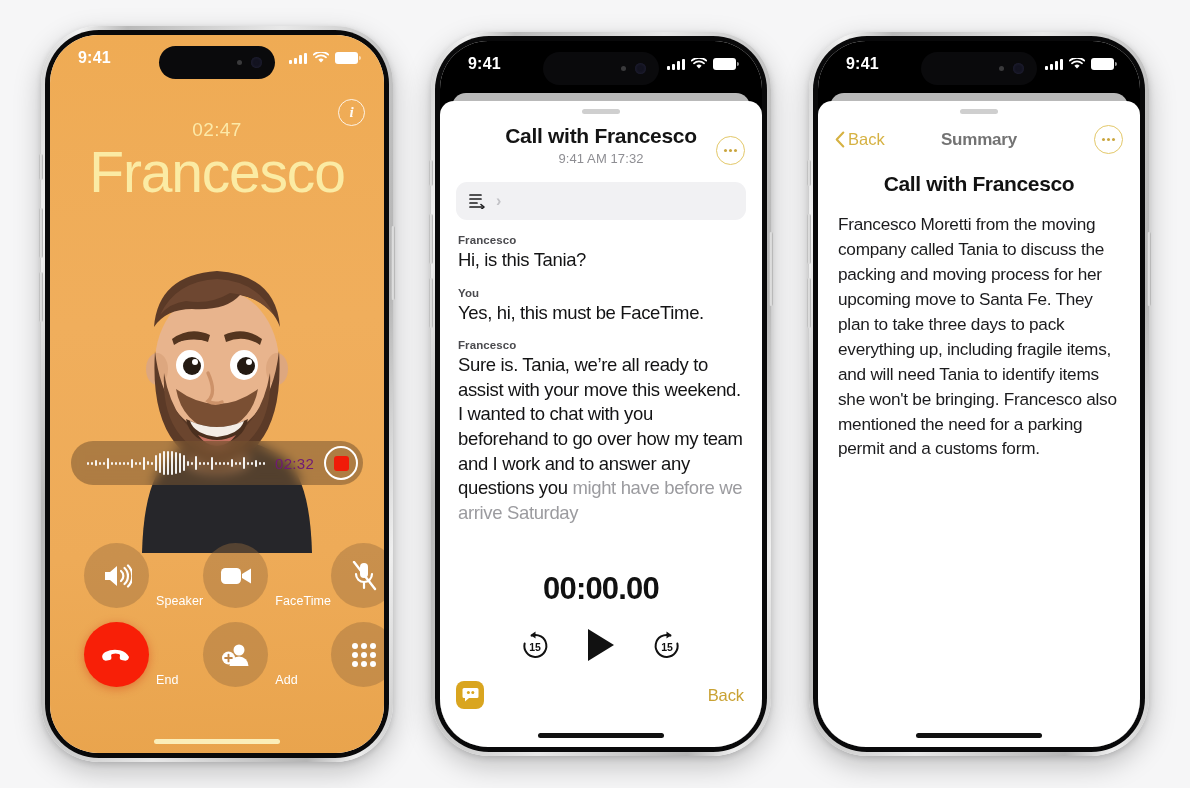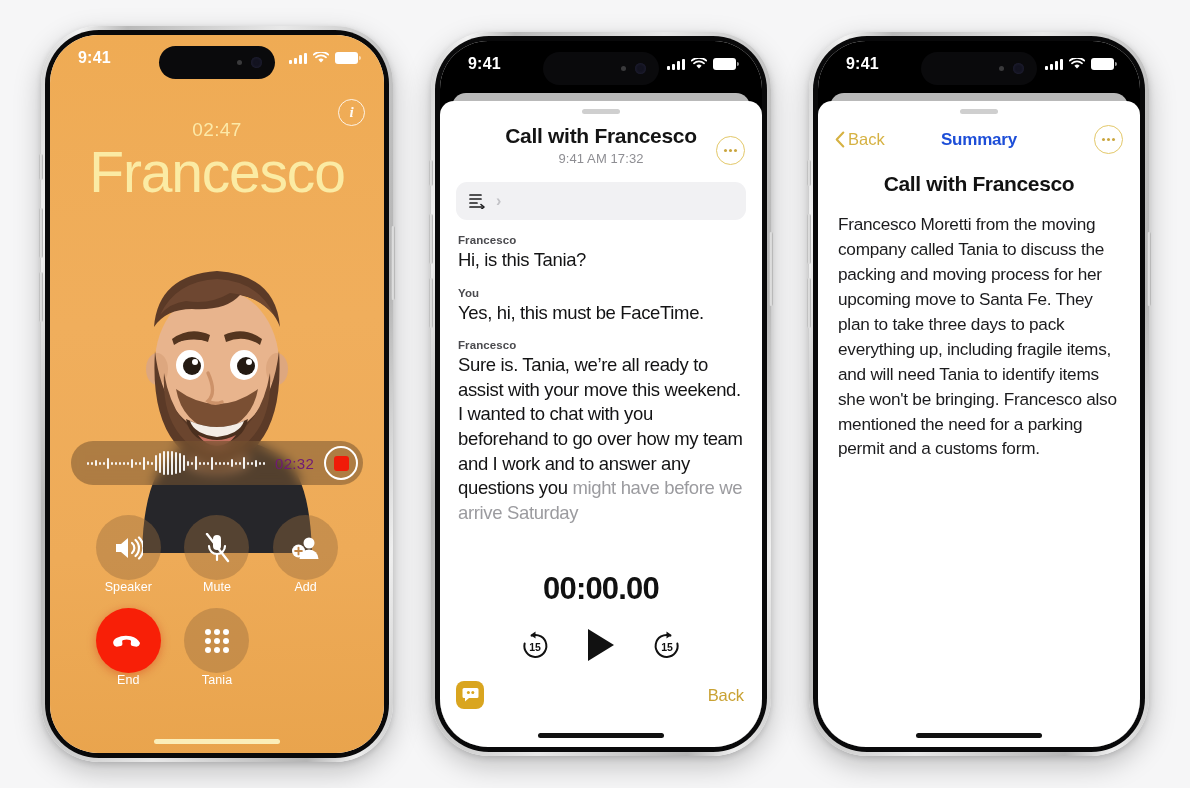--- a/index.html
+++ b/index.html
@@ -79,21 +79,21 @@
     background:rgba(120,86,50,.55);backdrop-filter:blur(6px);
     display:flex;align-items:center;padding:0 7px 0 16px;box-sizing:border-box;gap:10px;z-index:10;
   }
   .wave{flex:1;display:flex;align-items:center;gap:2px;height:26px;}
   .wave i{width:2px;background:rgba(255,255,255,.93);border-radius:1px;display:block;}
   .rec-time{color:#701a75;font-size:15px;font-weight:500;letter-spacing:.3px;}
   .rec-dot{width:30px;height:30px;border-radius:50%;border:2px solid #fff;display:flex;align-items:center;justify-content:center;flex:0 0 auto;}
   .rec-dot span{width:15px;height:15px;border-radius:3px;background:#f11b09;display:block;}
 
   .ctrl-grid{position:absolute;left:34px;right:34px;bottom:66px;display:grid;grid-template-columns:repeat(3,1fr);row-gap:14px;z-index:10;}
-  .ctrl{display:flex;flex-direction:column;align-items:center;}
+  .ctrl{display:flex;flex-direction:row;align-items:flex-end;gap:7px;}
   .ctrl .circ{
     width:65px;height:65px;border-radius:50%;background:rgba(150,108,62,.42);
     display:flex;align-items:center;justify-content:center;
   }
   .ctrl.end .circ{background:#f81f07;box-shadow:0 2px 10px rgba(200,20,0,.35);}
   .ctrl .lbl{color:#fff;font-size:12.5px;letter-spacing:.1px;}
   .ctrl svg{fill:#fff;}
 
   
   .sheet-bg{position:absolute;inset:0;background:#000;}
@@ -138,21 +138,21 @@
   .sheet-foot{position:absolute;left:16px;right:18px;bottom:38px;display:flex;align-items:center;justify-content:space-between;}
   .live-badge{
     width:28px;height:28px;border-radius:8px;background:#d9a51f;
     display:flex;align-items:center;justify-content:center;
   }
   .done-btn{color:#c9a233;font-size:16.5px;letter-spacing:-.1px;}
 
   
   .navbar{position:relative;display:flex;align-items:center;padding:11px 17px 4px;flex:0 0 auto;}
   .back-btn{display:flex;align-items:center;gap:3px;color:#d6b243;font-size:16.5px;}
-  .nav-title{position:absolute;left:0;right:0;text-align:center;font-size:17px;font-weight:700;color:#1d4ed8;letter-spacing:-.2px;pointer-events:none;}
+  .nav-title{position:absolute;left:0;right:0;text-align:center;font-size:17px;font-weight:700;color:#737373;letter-spacing:-.2px;pointer-events:none;}
   .nav-more{margin-left:auto;}
   .sum-title{text-align:center;font-size:21px;font-weight:700;color:#121212;letter-spacing:-.35px;margin-top:14px;}
   .sum-body{
     padding:16px 20px 0;font-size:17.2px;line-height:1.45;color:#1b1b1d;letter-spacing:-.25px;
   }
 </style>
 </head>
 <body>
 
 <div class="stage">
@@ -280,49 +280,58 @@
               <path d="M3 9 h5 L15 3 v20 L8 17 H3 Z"></path>
               <path d="M19 8 a6.5 6.5 0 0 1 0 10" fill="none" stroke="#fff" stroke-width="2.2" stroke-linecap="round"></path>
               <path d="M22.5 5 a11 11 0 0 1 0 16" fill="none" stroke="#fff" stroke-width="2.2" stroke-linecap="round"></path>
               <path d="M26 2.5 a15 15 0 0 1 0 21" fill="none" stroke="#fff" stroke-width="2.2" stroke-linecap="round"></path>
             </svg>
           </div>
           <div class="lbl">Speaker</div>
         </div>
         <div class="ctrl">
           <div class="circ">
+            <svg width="32" height="22" viewBox="0 0 32 22">
+              <rect x="1" y="3" width="20" height="16" rx="4.5"></rect>
+              <path d="M22 9 L31 3.5 v15 L22 13 Z"></path>
+            </svg>
+          </div>
+          <div class="lbl">FaceTime</div>
+        </div>
+        <div class="ctrl">
+          <div class="circ">
             <svg width="26" height="30" viewBox="0 0 26 30">
               <rect x="9" y="2" width="8" height="15" rx="4"></rect>
               <path d="M5 13 a8 8 0 0 0 16 0" fill="none" stroke="#fff" stroke-width="2.2" stroke-linecap="round"></path>
               <path d="M13 21 v6" stroke="#fff" stroke-width="2.2" stroke-linecap="round"></path>
               <path d="M3 1 L24 28" stroke="#fff" stroke-width="2.4" stroke-linecap="round"></path>
             </svg>
           </div>
           <div class="lbl">Mute</div>
+        </div>
+        <div class="ctrl end">
+          <div class="circ">
+            <svg width="32" height="32" viewBox="0 0 32 32">
+              <g transform="rotate(135 16 16)">
+                <path d="M9 6 q3-2 5 0 l2.4 3.2 q1.2 1.8 -.6 3.1 l-1.6 1.2 q-.9 .8 -.2 2 a14 14 0 0 0 4.5 4.5 q1.2 .7 2-.2 l1.2-1.6 q1.3-1.8 3.1-.6 L28 20 q2 2 0 5 q-2.4 2.6 -6 1.4 Q15 24 10.6 17.4 Q7 11.6 9 6 z"></path>
+              </g>
+            </svg>
+          </div>
+          <div class="lbl">End</div>
         </div>
         <div class="ctrl">
           <div class="circ">
             <svg width="30" height="26" viewBox="0 0 30 26">
               <circle cx="18" cy="8" r="5.5"></circle>
               <path d="M8.5 24 a9.5 9.5 0 0 1 19 0 Z"></path>
               <circle cx="7.5" cy="16" r="6.5"></circle>
               <path d="M7.5 12.6 v6.8 M4.1 16 h6.8" stroke="#c08445" stroke-width="1.9" stroke-linecap="round"></path>
             </svg>
           </div>
           <div class="lbl">Add</div>
-        </div>
-        <div class="ctrl end">
-          <div class="circ">
-            <svg width="32" height="32" viewBox="0 0 32 32">
-              <g transform="rotate(135 16 16)">
-                <path d="M9 6 q3-2 5 0 l2.4 3.2 q1.2 1.8 -.6 3.1 l-1.6 1.2 q-.9 .8 -.2 2 a14 14 0 0 0 4.5 4.5 q1.2 .7 2-.2 l1.2-1.6 q1.3-1.8 3.1-.6 L28 20 q2 2 0 5 q-2.4 2.6 -6 1.4 Q15 24 10.6 17.4 Q7 11.6 9 6 z"></path>
-              </g>
-            </svg>
-          </div>
-          <div class="lbl">End</div>
         </div>
         <div class="ctrl">
           <div class="circ">
             <svg width="26" height="26" viewBox="0 0 26 26">
               <circle cx="4" cy="4" r="3"></circle>
                 <circle cx="13" cy="4" r="3"></circle>
                 <circle cx="22" cy="4" r="3"></circle>
               <circle cx="4" cy="13" r="3"></circle>
                 <circle cx="13" cy="13" r="3"></circle>
                 <circle cx="22" cy="13" r="3"></circle>

